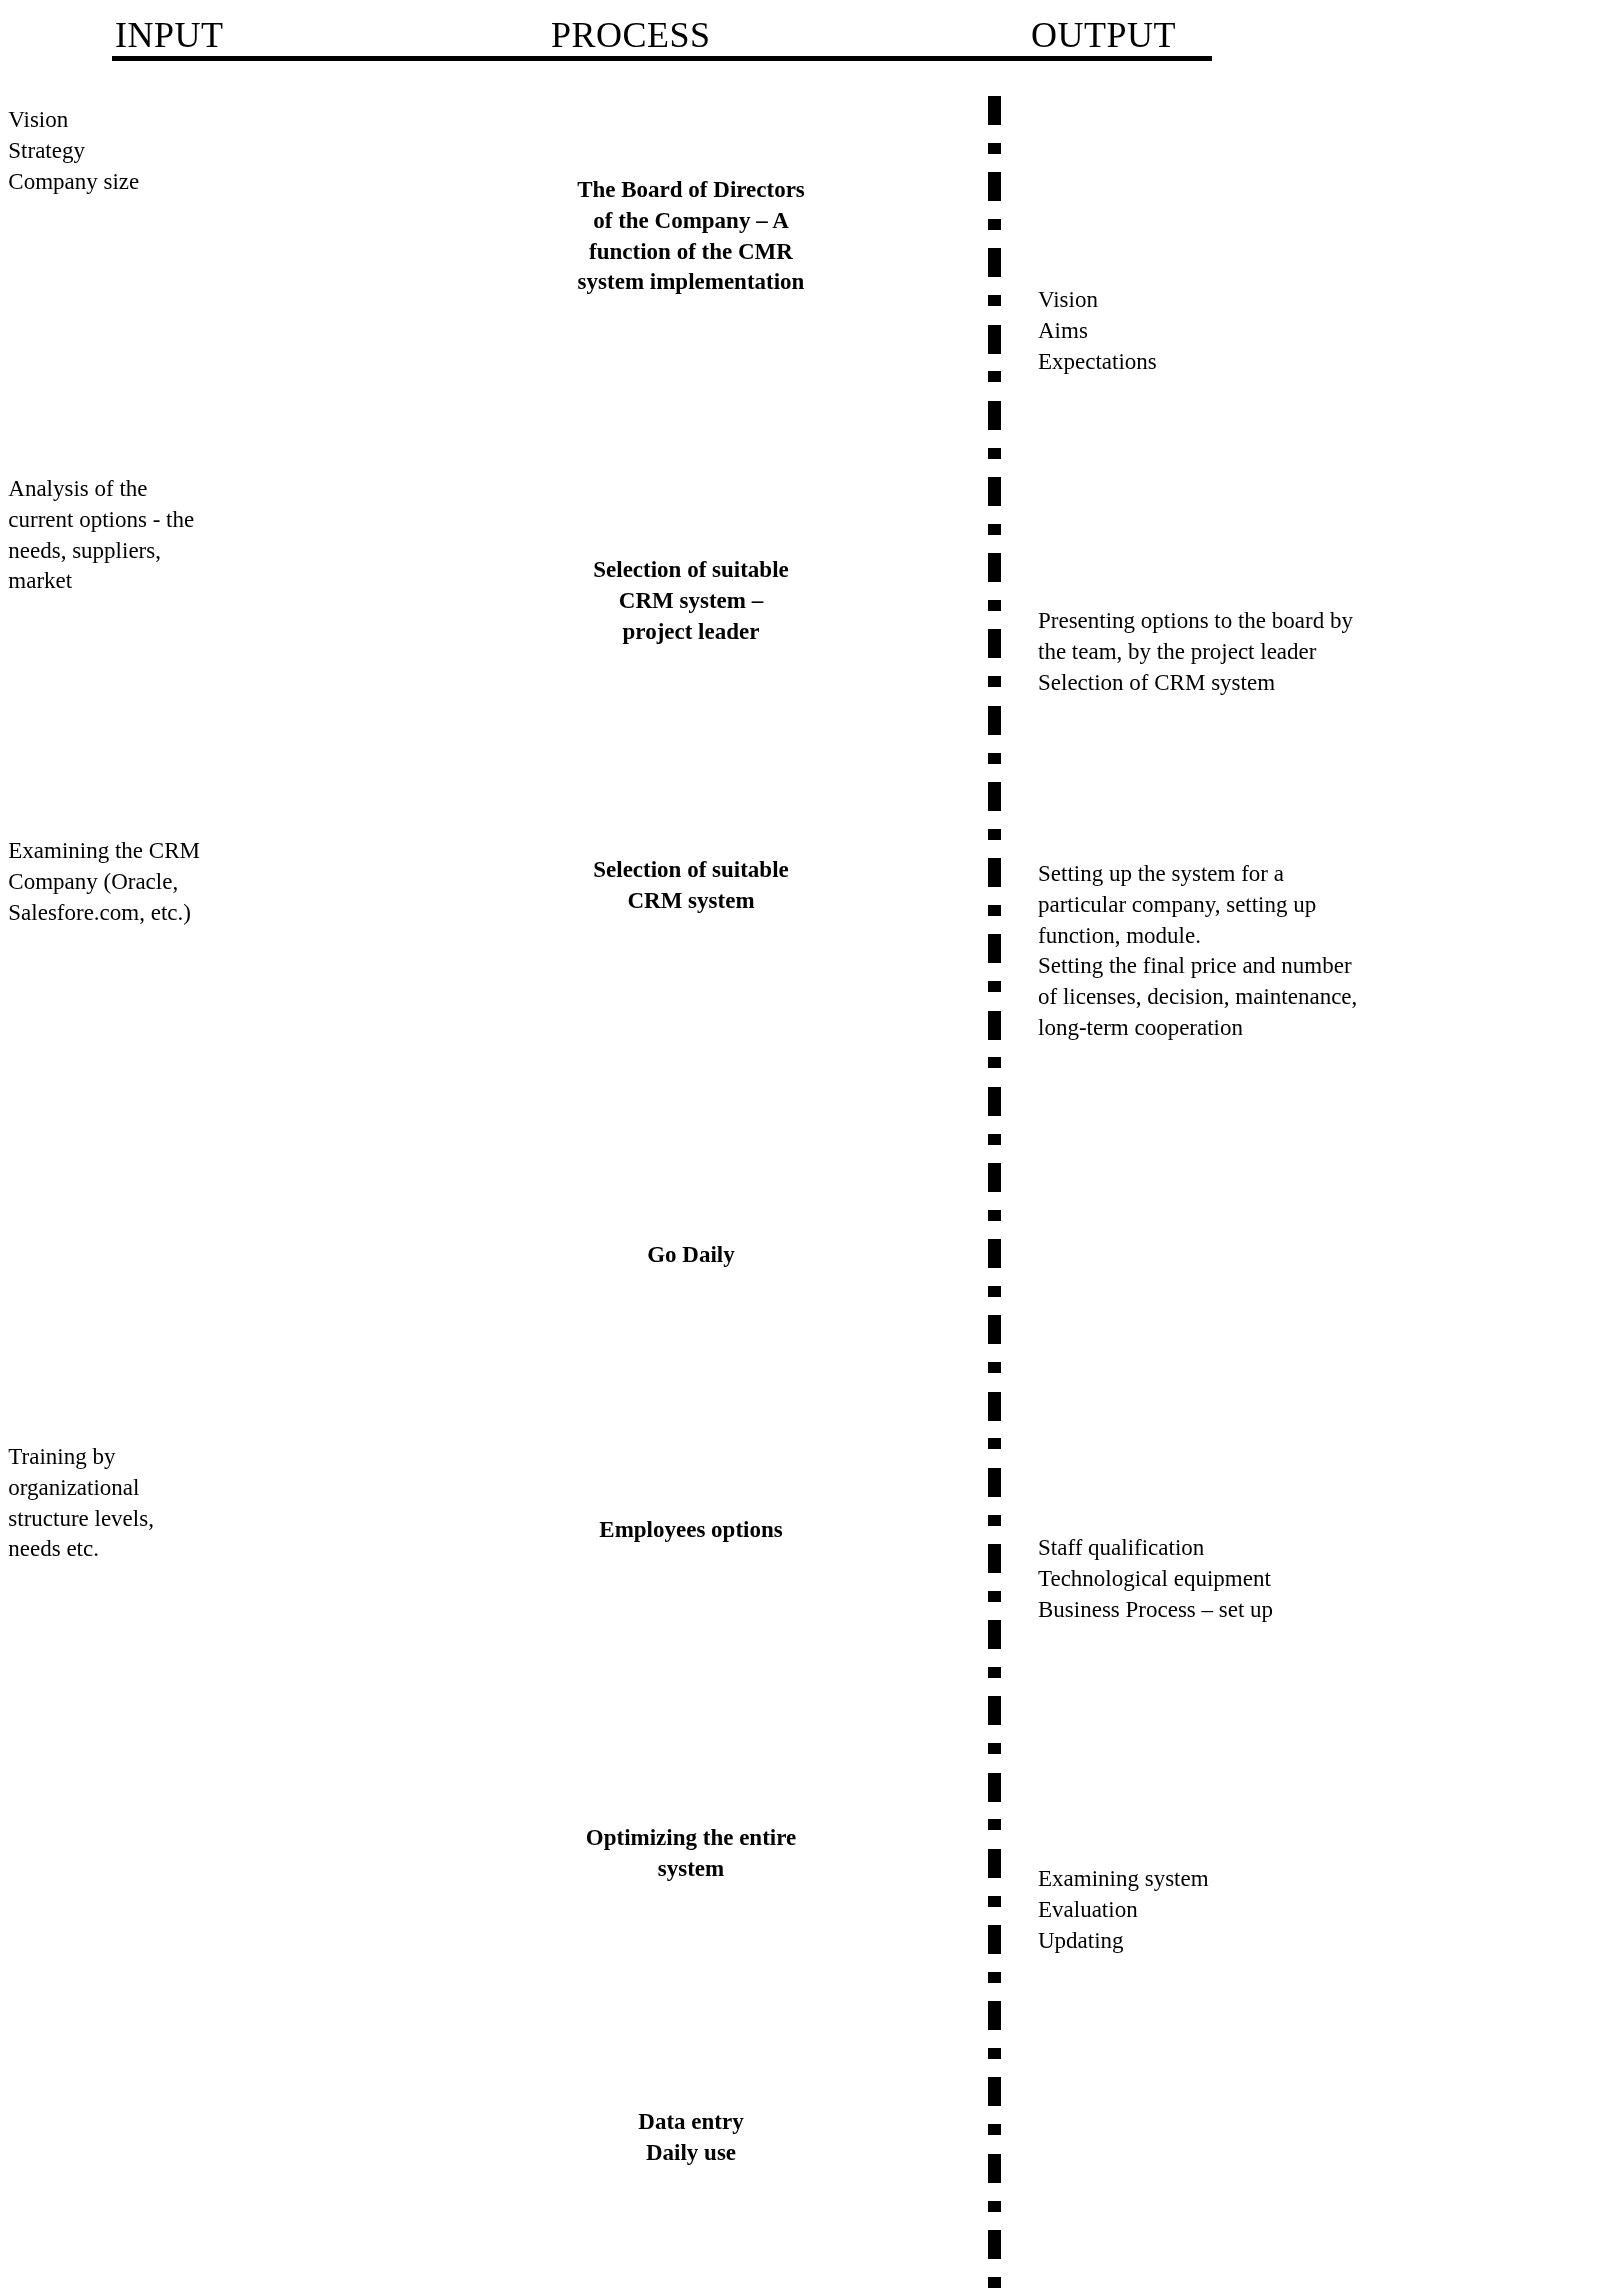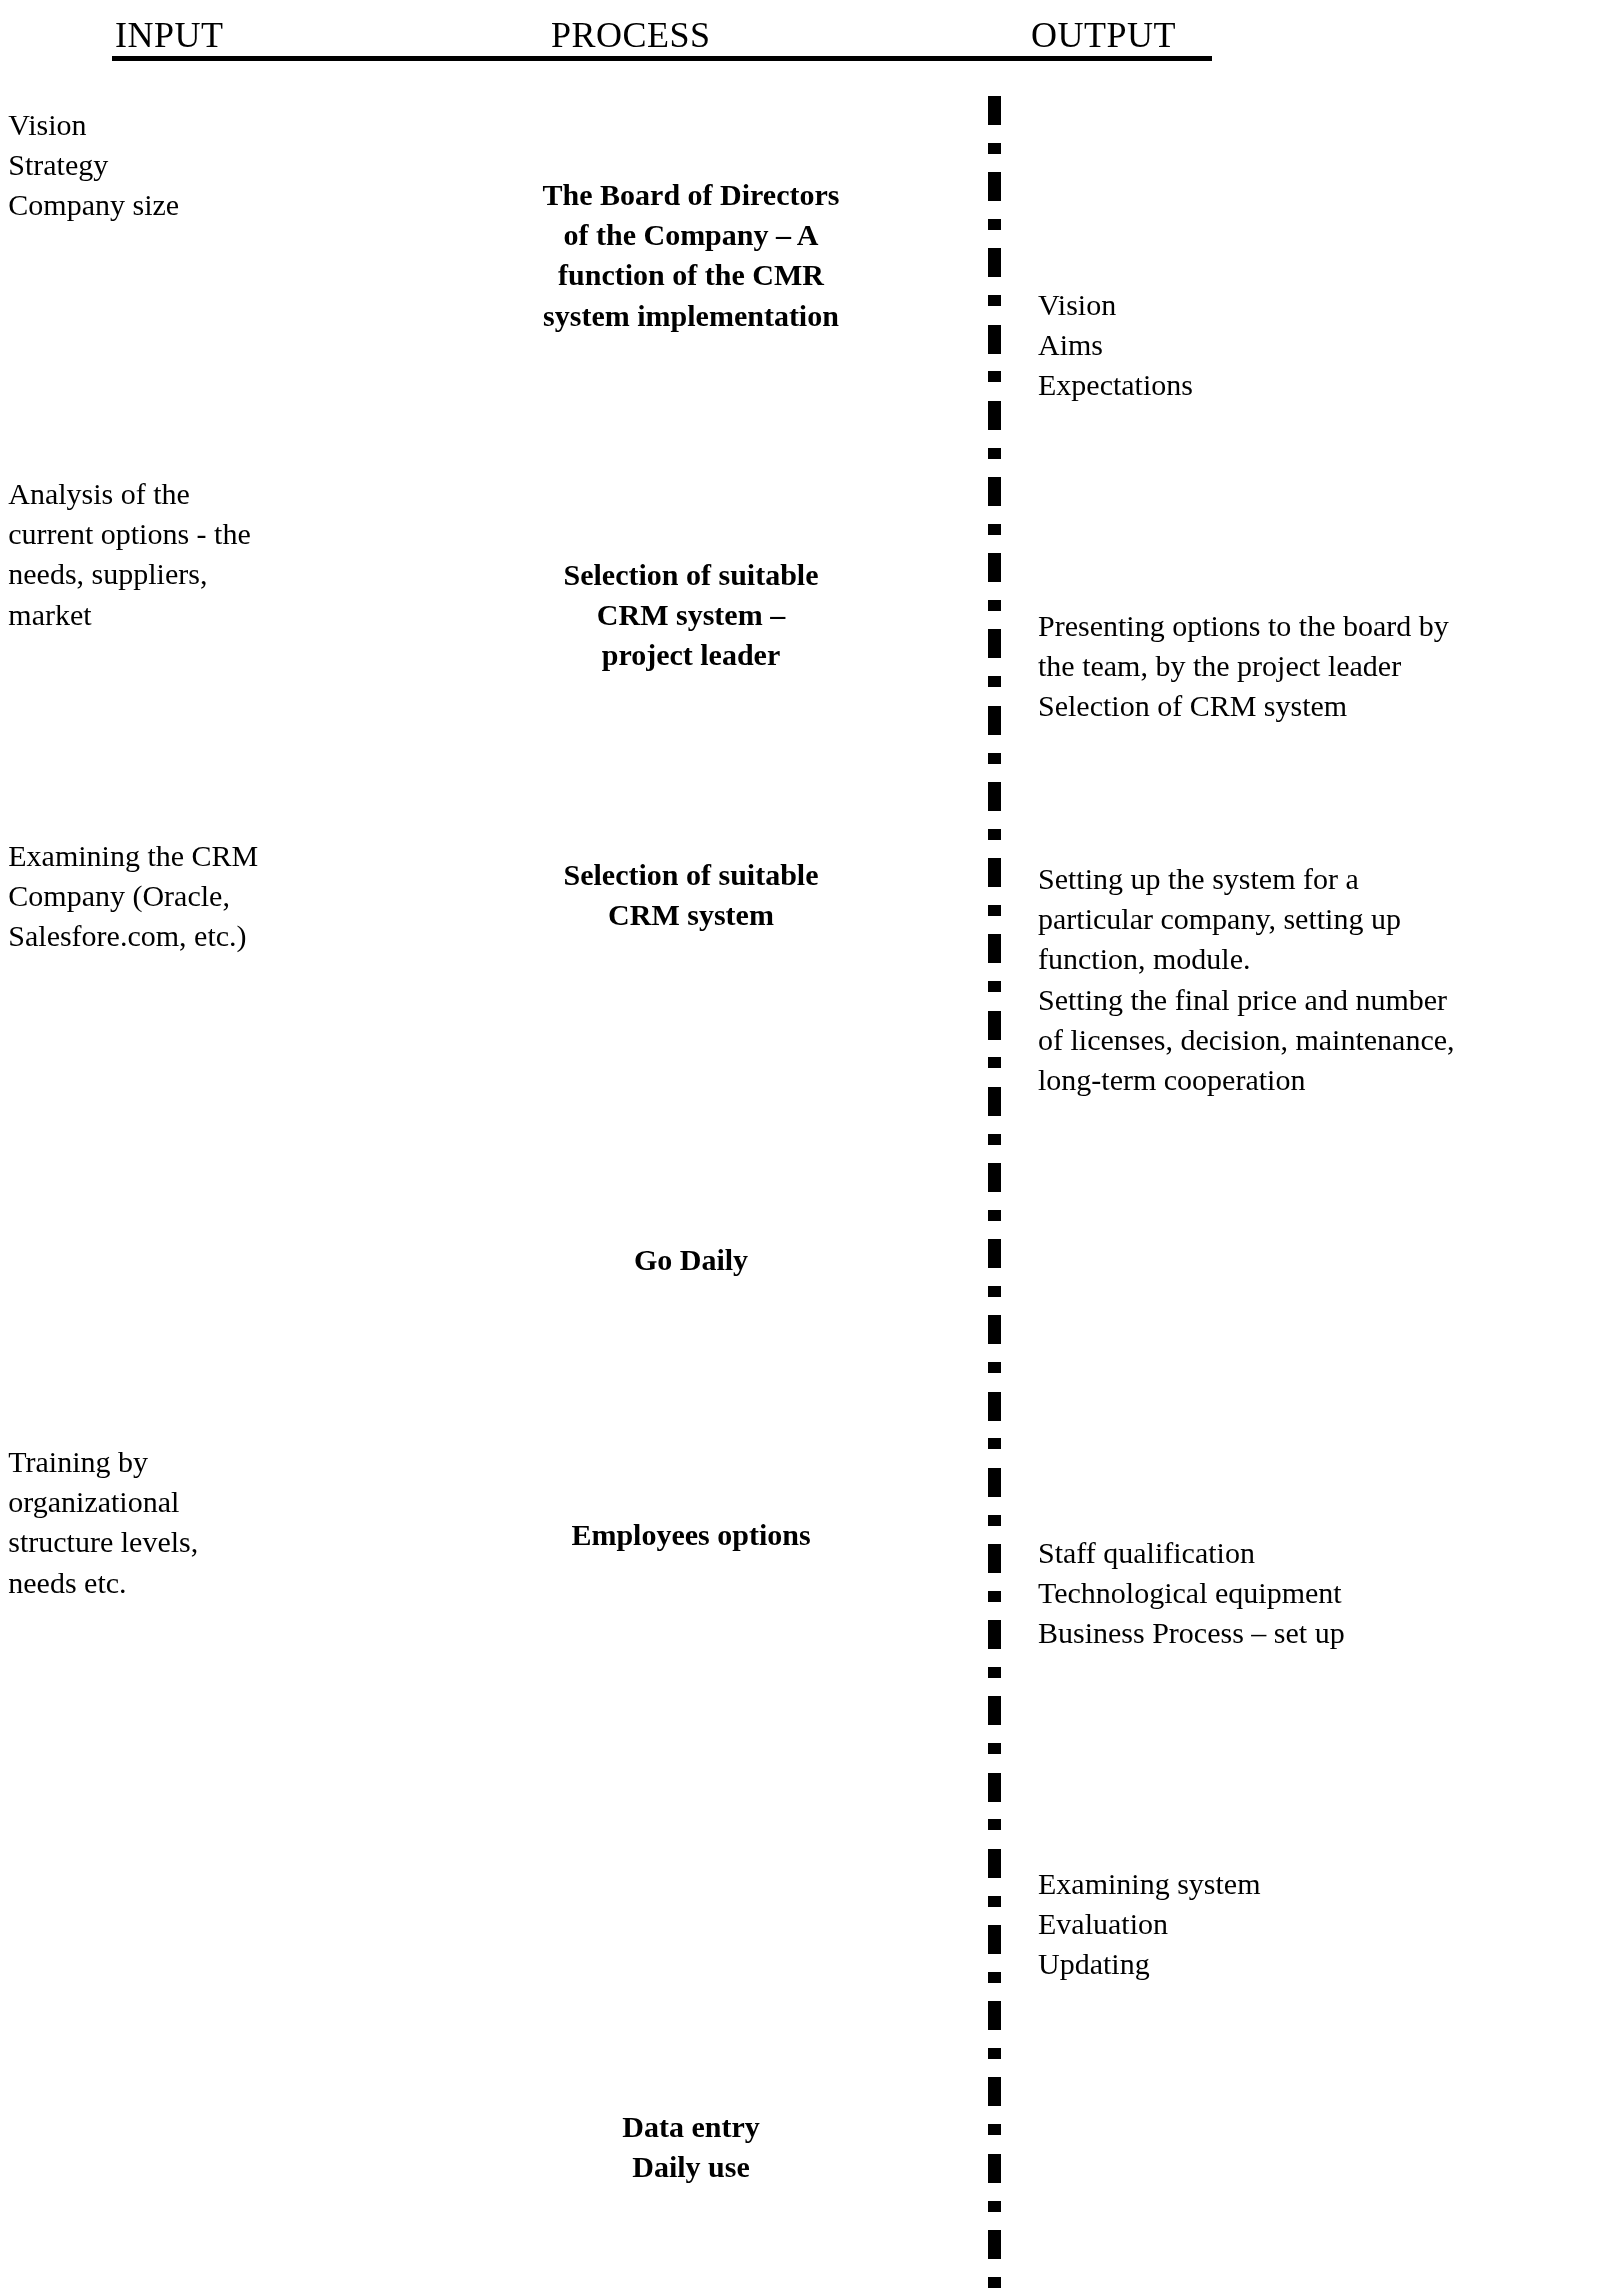--- a/index.html
+++ b/index.html
@@ -49,21 +49,21 @@
   #flow-arrow .seg{
     position:absolute;
     left:0;
     width:13px;
     background:#000000;
   }
 
   
   .blk{
     position:absolute;
-    font-size:30px;
+    font-size:23px;
     line-height:1.34;
     white-space:pre-line;
   }
   .col-input {
     left:8.3px;
     width:381px;
     text-align:left;
     font-weight:400;
   }
   .col-process{
@@ -192,20 +192,22 @@
 of the Company – A
 function of the CMR
 system implementation</div>
   <div class="blk col-process" id="pr-1">Selection of suitable
 CRM system –
 project leader</div>
   <div class="blk col-process" id="pr-2">Selection of suitable
 CRM system</div>
   <div class="blk col-process" id="pr-3">Go Daily</div>
   <div class="blk col-process" id="pr-4">Employees options</div>
+  <div class="blk col-process" id="pr-5">Optimizing the entire
+system</div>
   <div class="blk col-process" id="pr-6">Data entry
 Daily use</div>
 
   <div class="blk col-output" id="ou-0">Vision
 Aims
 Expectations</div>
   <div class="blk col-output" id="ou-1">Presenting options to the board by
 the team, by the project leader
 Selection of CRM system</div>
   <div class="blk col-output" id="ou-2">Setting up the system for a

